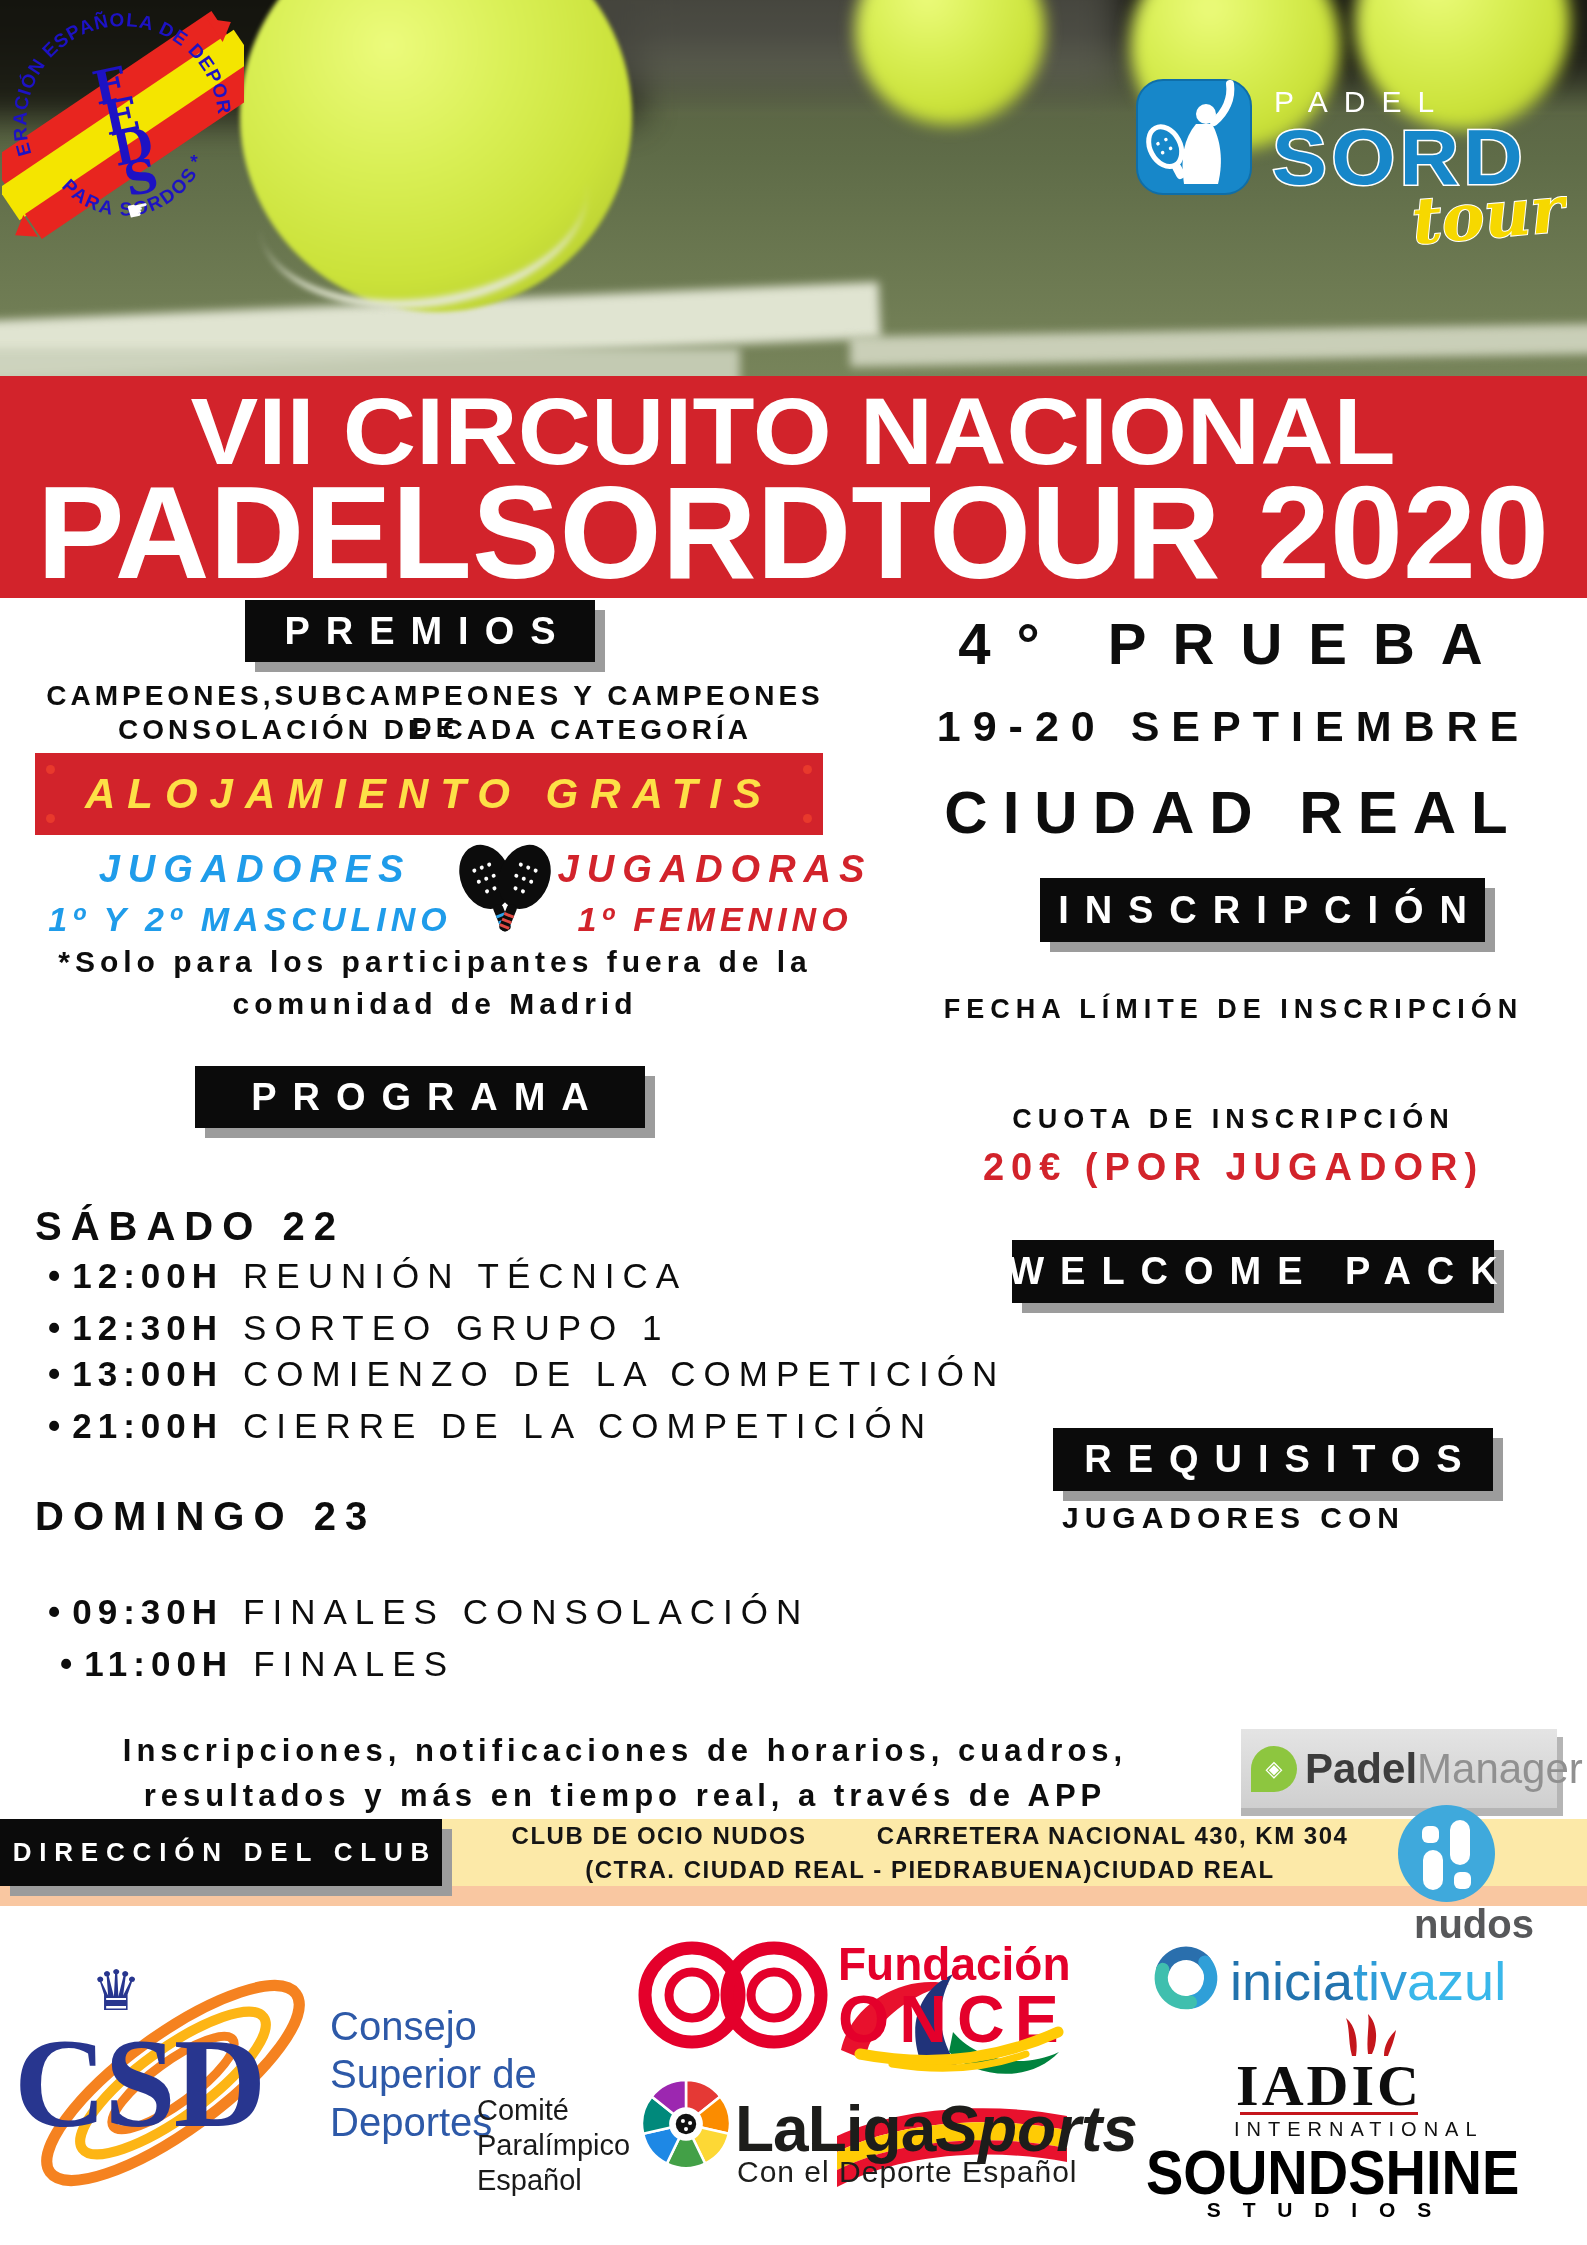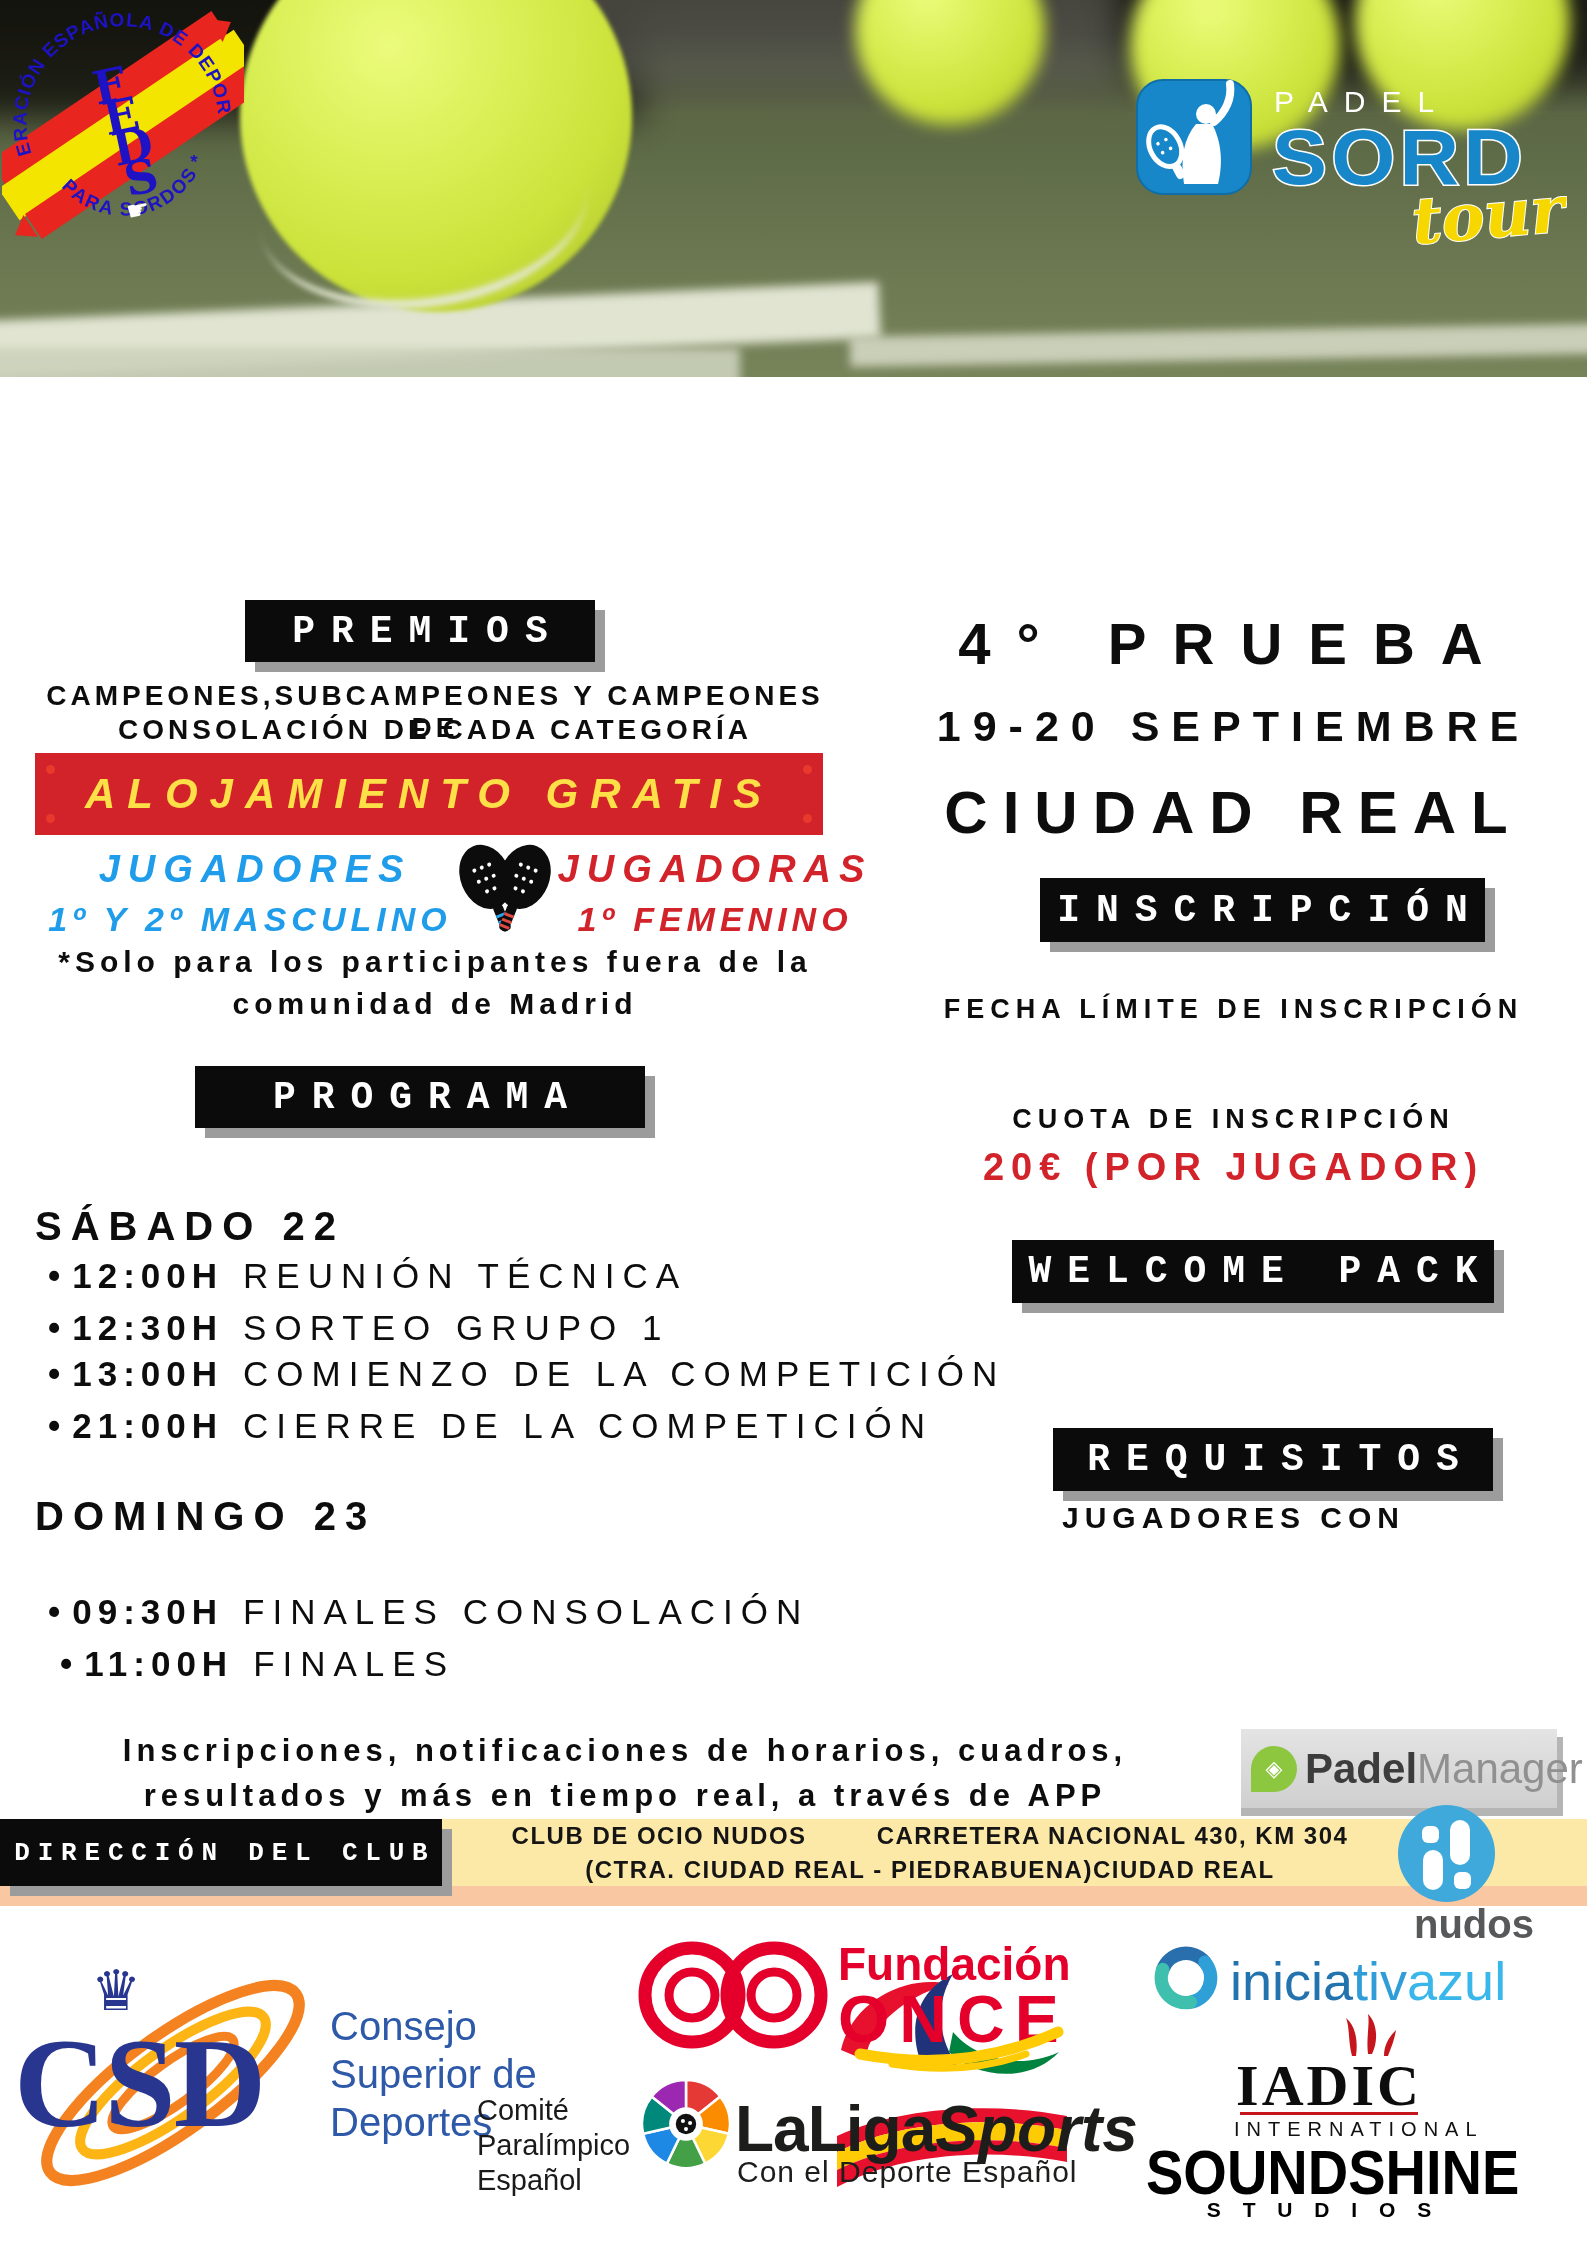--- a/index.html
+++ b/index.html
@@ -30,21 +30,21 @@
 
   
   #feds-svg{left:2px;top:4px;}
   #padelsord-svg{left:1122px;top:72px;}
 
   
   #title-banner{left:0;top:376px;width:1587px;height:222px;background:#d2232b;}
 
   
   .hbox{background:#0b0b0b;color:#fff;display:flex;align-items:center;justify-content:center;
-        box-shadow:10px 10px 0 #9c9c9c;font-weight:700;font-family:Liberation Mono, monospace;}
+        box-shadow:10px 10px 0 #9c9c9c;font-weight:700;}
   .hbox span{letter-spacing:.42em;text-indent:.42em;white-space:nowrap;}
   #premios-box{left:245px;top:600px;width:350px;height:62px;font-size:38px;}
   #programa-box{left:195px;top:1066px;width:450px;height:62px;font-size:38px;}
   #inscripcion-box{left:1040px;top:878px;width:445px;height:64px;font-size:38px;}
   #welcome-box{left:1012px;top:1240px;width:482px;height:63px;font-size:38px;}
   #requisitos-box{left:1053px;top:1428px;width:440px;height:63px;font-size:38px;}
 
   
   .ctr{text-align:center;}
   #premios-l1{left:20px;top:680px;width:830px;font-size:28px;font-weight:800;letter-spacing:4px;}
@@ -195,20 +195,26 @@
             <circle cx="50" cy="78" r="1.8" fill="#fff"></circle>
           <rect x="42" y="94" width="9" height="16" rx="4" fill="#fff"></rect>
         </g>
       </g>
       <text x="152" y="40" font-size="30" letter-spacing="16" fill="#ffffff" font-weight="500">PADEL</text>
       <text x="150" y="112" font-size="78" font-weight="800" fill="#1787c9" stroke="#ffffff" stroke-width="3" paint-order="stroke" letter-spacing="4" textLength="255" lengthAdjust="spacingAndGlyphs">SORD</text>
       <text x="292" y="172" font-size="64" font-style="italic" font-weight="700" font-family="DejaVu Serif,serif" fill="#f6d800" stroke="#ffffff" stroke-width="2" paint-order="stroke" transform="rotate(-5 292 172)">tour</text>
     </svg>
   </div>
 
+  <div class="abs" id="title-banner">
+    <svg width="1587" height="222" viewBox="0 0 1587 222">
+      <text x="793" y="88" text-anchor="middle" font-size="94" font-weight="bold" fill="#ffffff" textLength="1205" lengthAdjust="spacingAndGlyphs">VII CIRCUITO NACIONAL</text>
+      <text x="793" y="202" text-anchor="middle" font-size="132" font-weight="bold" fill="#ffffff" textLength="1512" lengthAdjust="spacingAndGlyphs">PADELSORDTOUR 2020</text>
+    </svg>
+  </div>
 
   <div class="abs hbox" id="premios-box">
       <span>PREMIOS</span>
     </div>
   <div class="abs ctr" id="premios-l1">CAMPEONES,SUBCAMPEONES Y CAMPEONES DE</div>
   <div class="abs ctr" id="premios-l2">CONSOLACIÓN DE CADA CATEGORÍA</div>
 
   <div class="abs" id="alo-banner">
     <span class="dot tl"></span>
     <span class="dot tr"></span>

